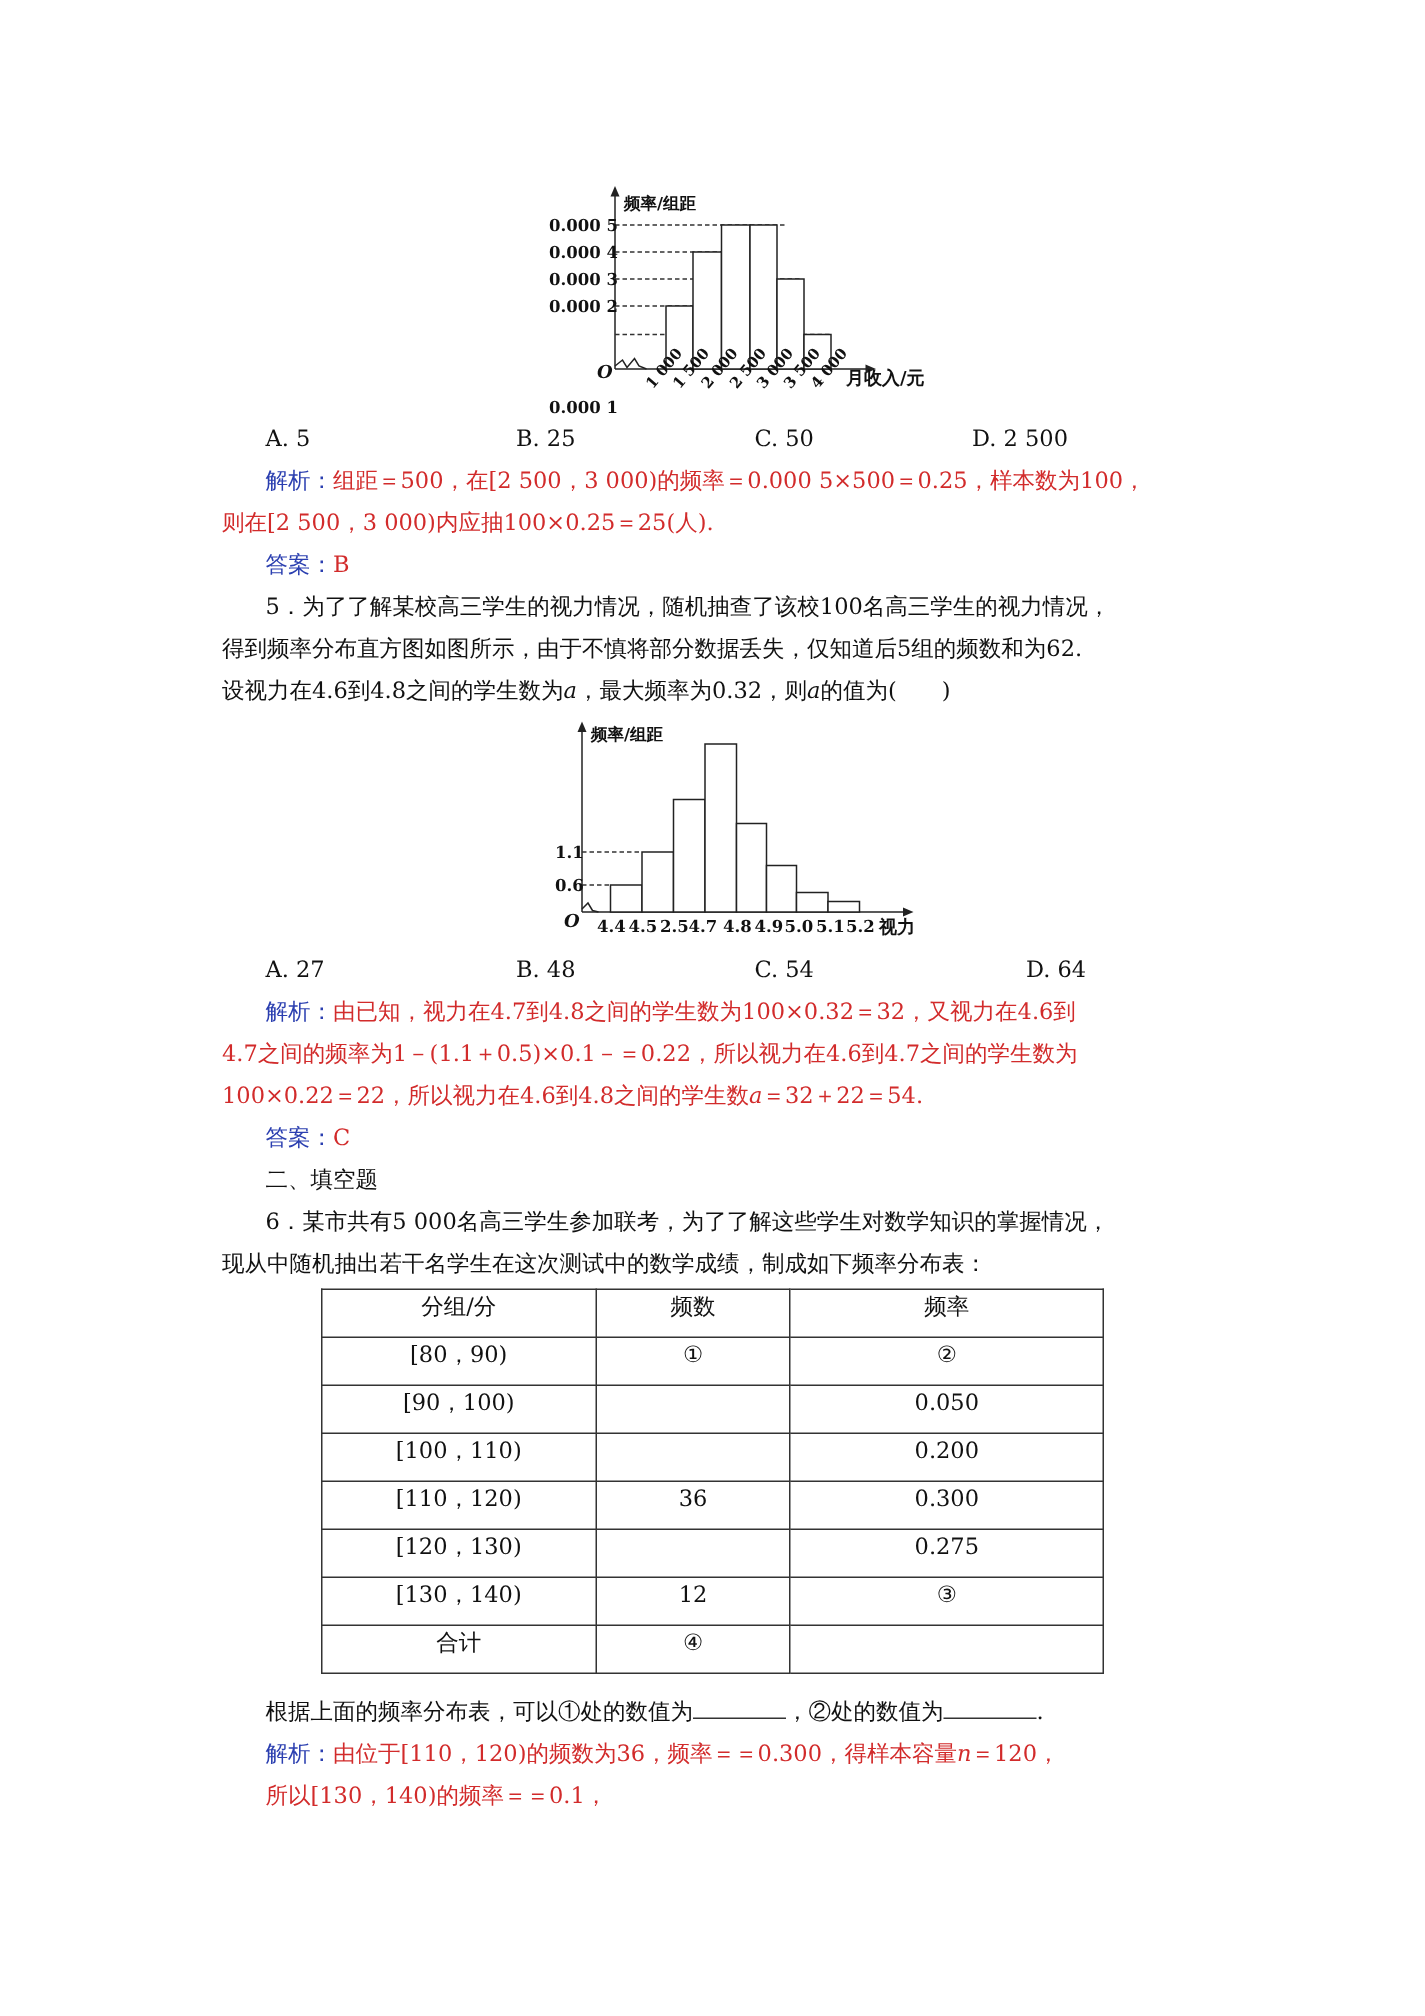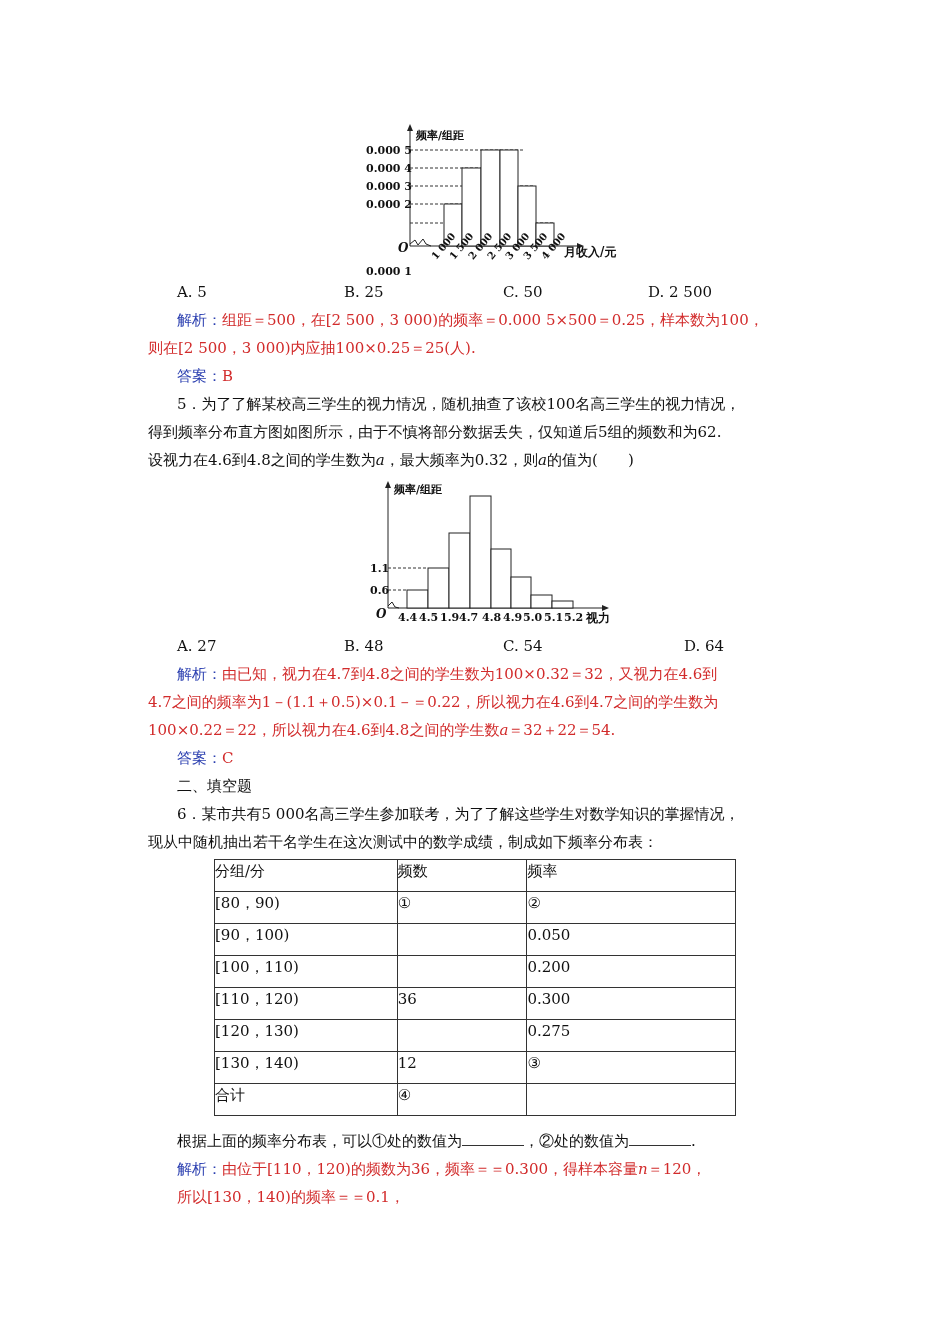--- a/index.html
+++ b/index.html
@@ -5,21 +5,21 @@
   html, body { margin: 0; padding: 0; background: #ffffff; }
   body { width: 950px; height: 1344px; position: relative; overflow: hidden;
          font-family: "DejaVu Serif", "Liberation Serif", serif; color: #111; }
   .line { position: absolute; font-size: 15px; line-height: 20px; white-space: nowrap; }
   .blue { color: #2b3fb0; }
   .red { color: #d22b2b; }
   .opt { position: absolute; font-size: 15px; line-height: 20px; }
   .fig { position: absolute; }
   table.freq { position: absolute; left: 214px; top: 859px; width: 522px; border-collapse: collapse;
                font-size: 15px; }
-  table.freq td { border: 1.2px solid #333; height: 29px; vertical-align: top; padding: 2px 0 0 0; }
+  table.freq td { border: 1.2px solid #333; height: 29px; text-align: center; vertical-align: top; padding: 2px 0 0 0; }
   .blank { display: inline-block; width: 62px; border-bottom: 1px solid #333; height: 14px; vertical-align: baseline; }
   .it { font-style: italic; }
 </style>
 </head>
 <body>
 
 <svg class="fig" style="left:360px; top:122px;" width="270" height="145" viewBox="0 0 270 145">
   <g font-family="Liberation Serif, serif" font-size="11" font-weight="bold" fill="#222">
 
     <line x1="50" y1="124" x2="50" y2="6" stroke="#222" stroke-width="1"></line>
@@ -97,21 +97,21 @@
     <rect x="187" y="121" width="21" height="7" fill="#fff" stroke="#222"></rect>
   </g>
 </svg>
 <div class="line" style="left:394px; top:480px; font-size:11px; font-weight:bold;">频率/组距</div>
 <div class="line" style="left:370px; top:559px; font-size:11px; font-weight:bold;">1.1</div>
 <div class="line" style="left:370px; top:581px; font-size:11px; font-weight:bold;">0.6</div>
 <div class="line" style="left:376px; top:604px; font-size:12px; font-style:italic; font-weight:bold;">O</div>
 <div class="line" style="left:398px; top:608px; font-size:11px; font-weight:bold;">
   <span style="position:absolute; left:0px;">4.4</span>
   <span style="position:absolute; left:21px;text-align:right;">4.5</span>
-  <span style="position:absolute; left:42px;">1.9</span>
+  <span style="position:absolute; left:42px;">2.5</span>
   <span style="position:absolute; left:61px;">4.7</span>
   <span style="position:absolute; left:84px;">4.8</span>
   <span style="position:absolute; left:105px;">4.9</span>
   <span style="position:absolute; left:125px;">5.0</span>
   <span style="position:absolute; left:146px;">5.1</span>
   <span style="position:absolute; left:166px;">5.2</span>
   <span style="position:absolute; left:188px; font-size:12px;">视力</span>
 </div>
 
 <div class="opt" style="left:177px; top:636px;">A. 27</div>

